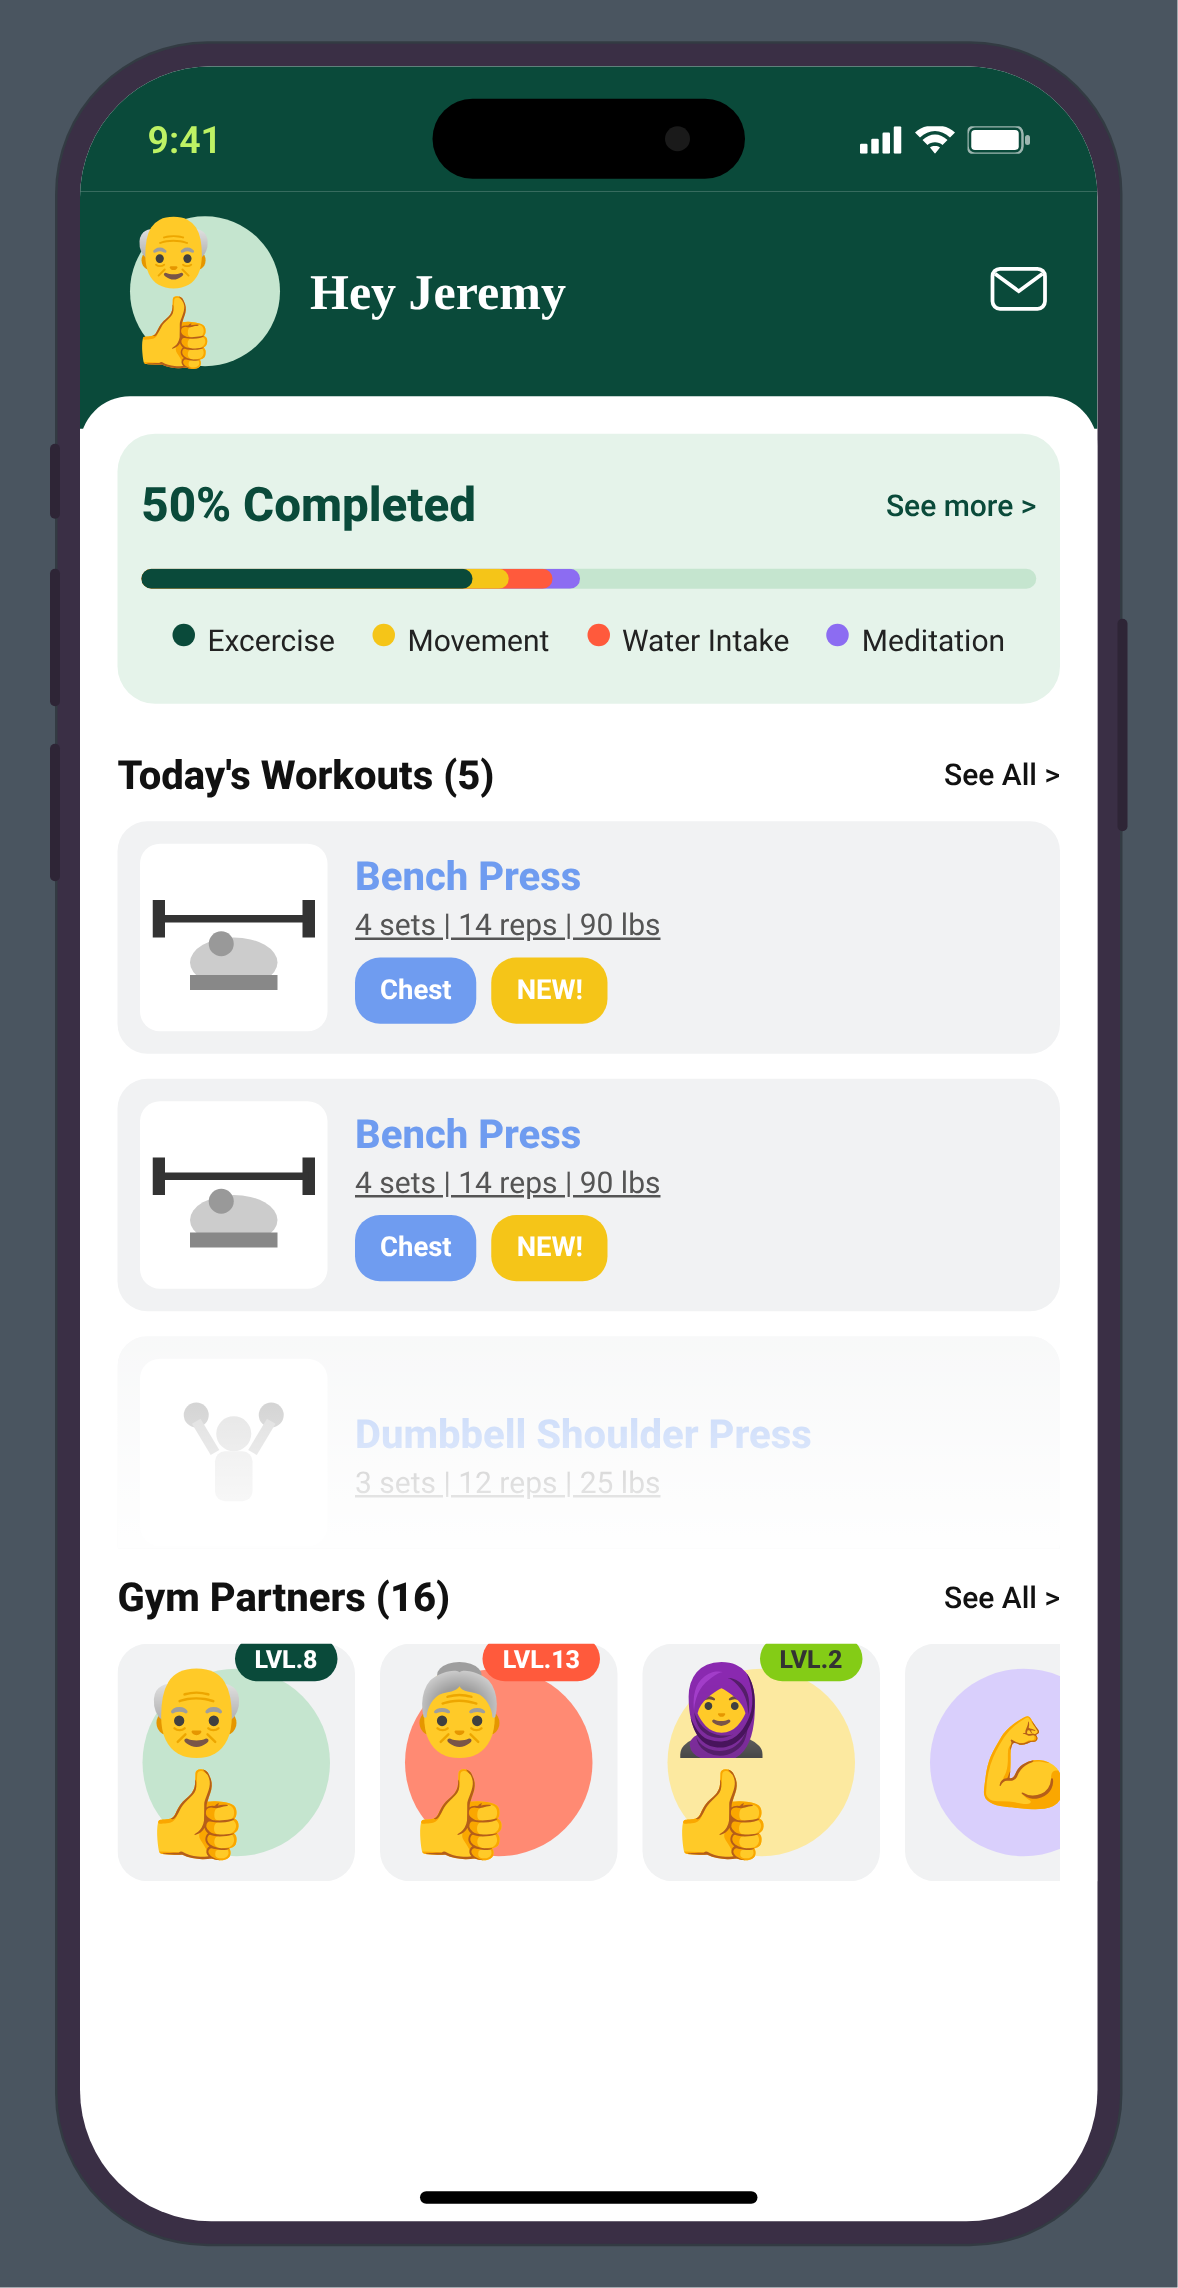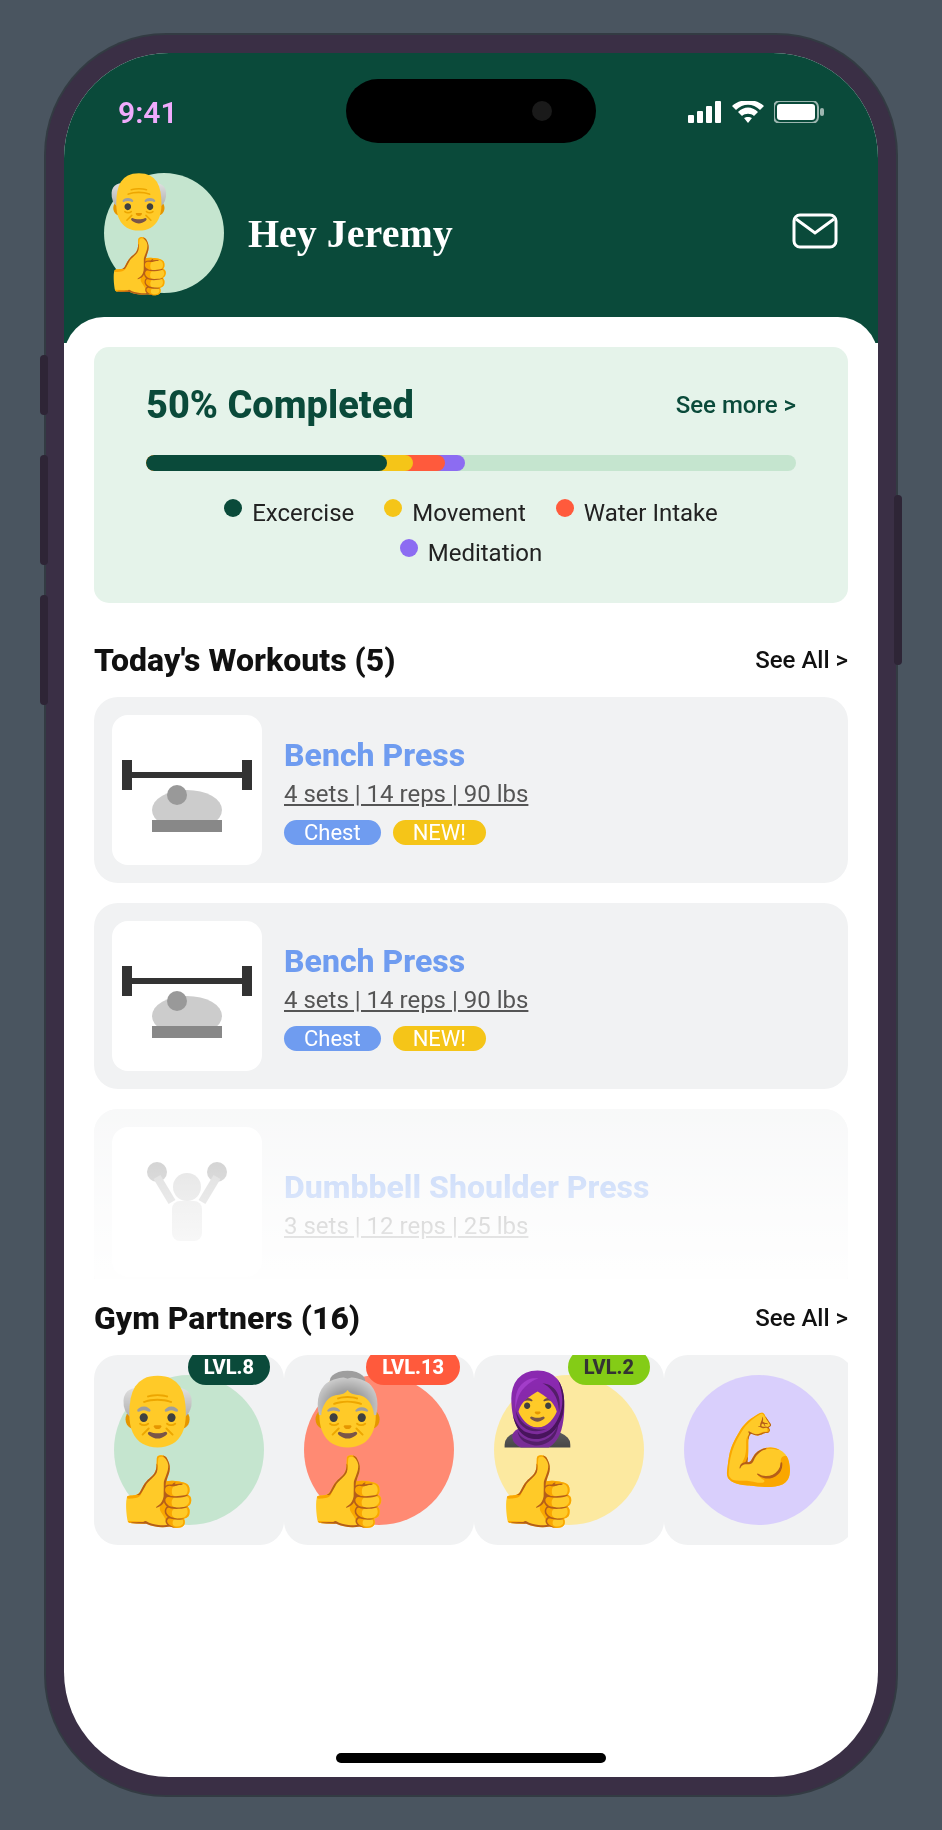--- a/index.html
+++ b/index.html
@@ -64,21 +64,21 @@
   }
   
   .status-bar {
     height: 100px;
     background: #0a4a3a;
     display: flex;
     justify-content: space-between;
     align-items: center;
     padding: 0 54px;
     padding-top: 18px;
-    color: #f0abfc;
+    color: #bef264;
   }
   .status-time { font-size: 30px; font-weight: 600; }
   .status-icons { display: flex; gap: 10px; align-items: center; }
   
   .app-header {
     background: #0a4a3a;
     padding: 20px 40px 50px 40px;
     display: flex;
     align-items: center;
     gap: 24px;
@@ -101,22 +101,22 @@
   
   .content {
     background: #fff;
     border-radius: 40px 40px 0 0;
     margin-top: -26px;
     padding: 30px 30px 0 30px;
     position: relative;
   }
   .progress-card {
     background: #e5f3ea;
-    border-radius: 15px;
-    padding: 36px 52px;
+    border-radius: 30px;
+    padding: 36px 19px;
   }
   .progress-header { display: flex; justify-content: space-between; align-items: center; }
   .progress-title { font-size: 38px; font-weight: 800; color: #0a4a3a; }
   .see-more { font-size: 24px; color: #0a4a3a; font-weight: 500; }
   .progress-bar {
     height: 16px;
     background: #c5e5cf;
     border-radius: 10px;
     margin-top: 28px;
     position: relative;
@@ -155,32 +155,32 @@
     border-radius: 16px;
     display: flex;
     align-items: center;
     justify-content: center;
     flex-shrink: 0;
   }
   .workout-info { flex: 1; display: flex; flex-direction: column; justify-content: center; gap: 6px; }
   .workout-name { font-size: 32px; font-weight: 800; color: #6f9cf0; }
   .workout-detail { font-size: 24px; color: #555; text-decoration: underline; }
   .tags { display: flex; gap: 12px; margin-top: 6px; }
-  .tag { padding: 0 20px; border-radius: 20px; font-size: 22px; font-weight: 400; color: #fff; }
+  .tag { padding: 14px 20px; border-radius: 20px; font-size: 22px; font-weight: 700; color: #fff; }
   .tag-chest { background: #6f9cf0; }
   .tag-new { background: #f5c518; }
   .faded { position: relative; }
   .faded::after {
     content: "";
     position: absolute; inset: 0;
     background: linear-gradient(to bottom, rgba(255,255,255,0.5) 0%, rgba(255,255,255,1) 100%);
     border-radius: 24px;
   }
   
-  .partners-row { display: flex; overflow: hidden; }
+  .partners-row { display: flex; gap: 20px; overflow: hidden; }
   .partner-card {
     width: 190px;
     height: 190px;
     background: #f1f2f3;
     border-radius: 24px;
     position: relative;
     display: flex;
     align-items: center;
     justify-content: center;
     flex-shrink: 0;

